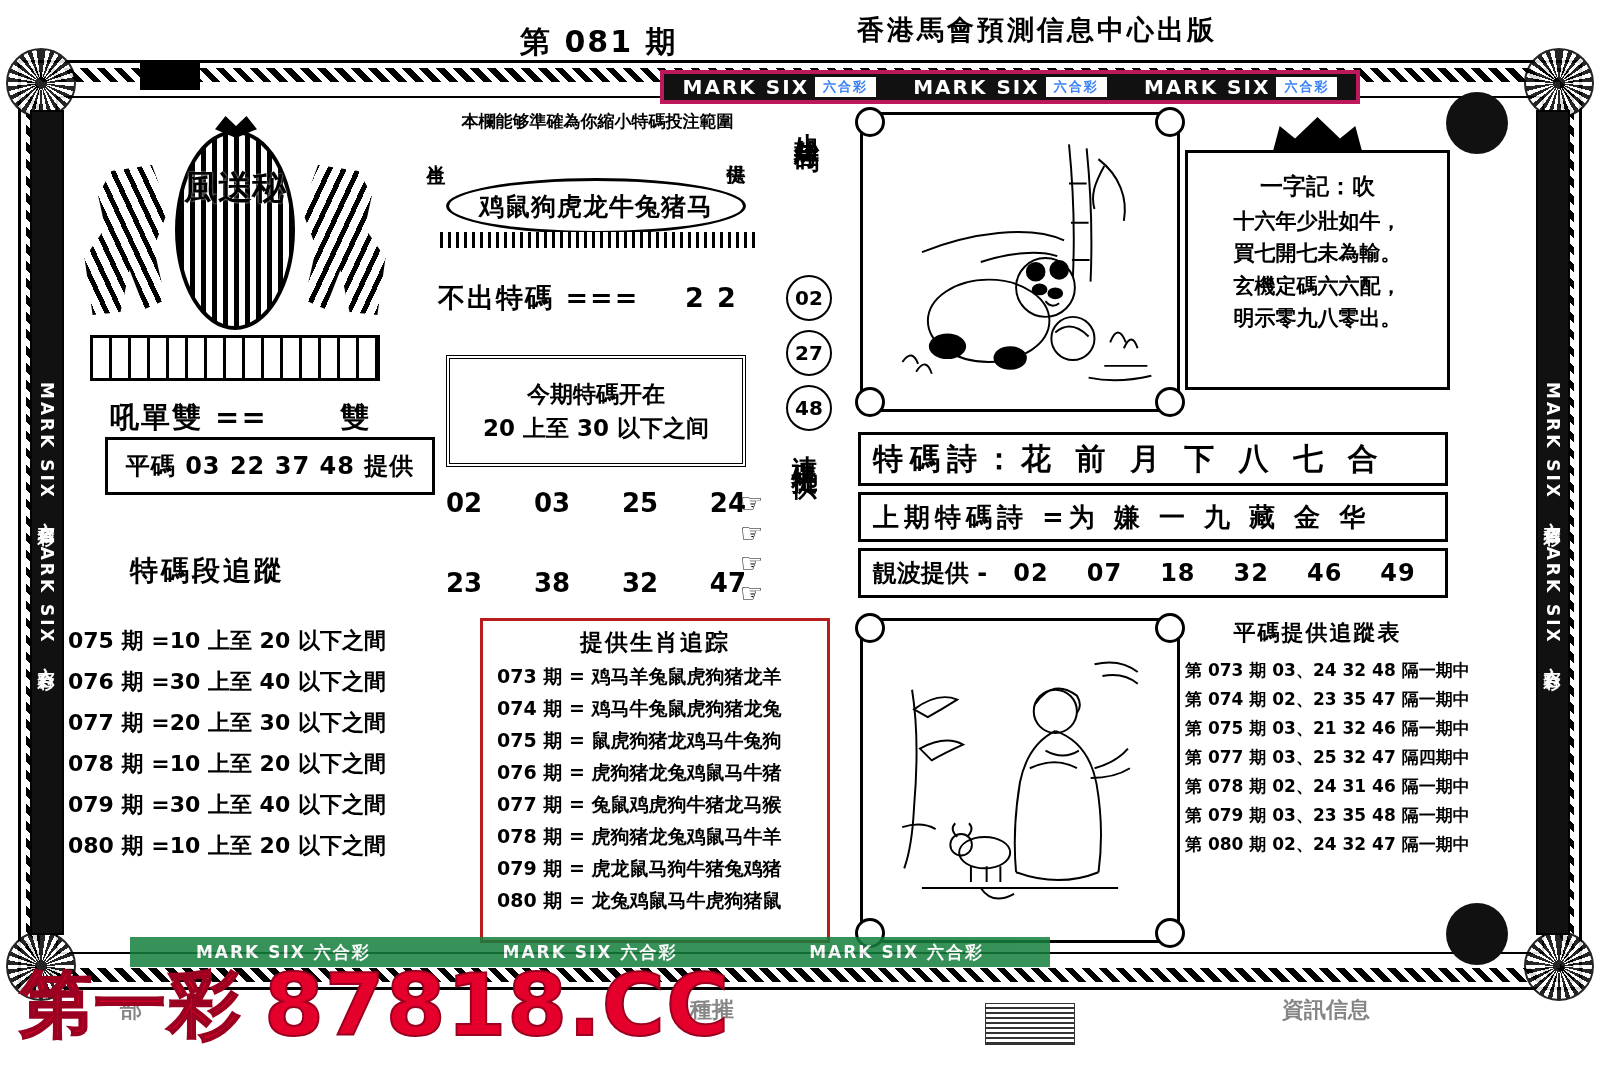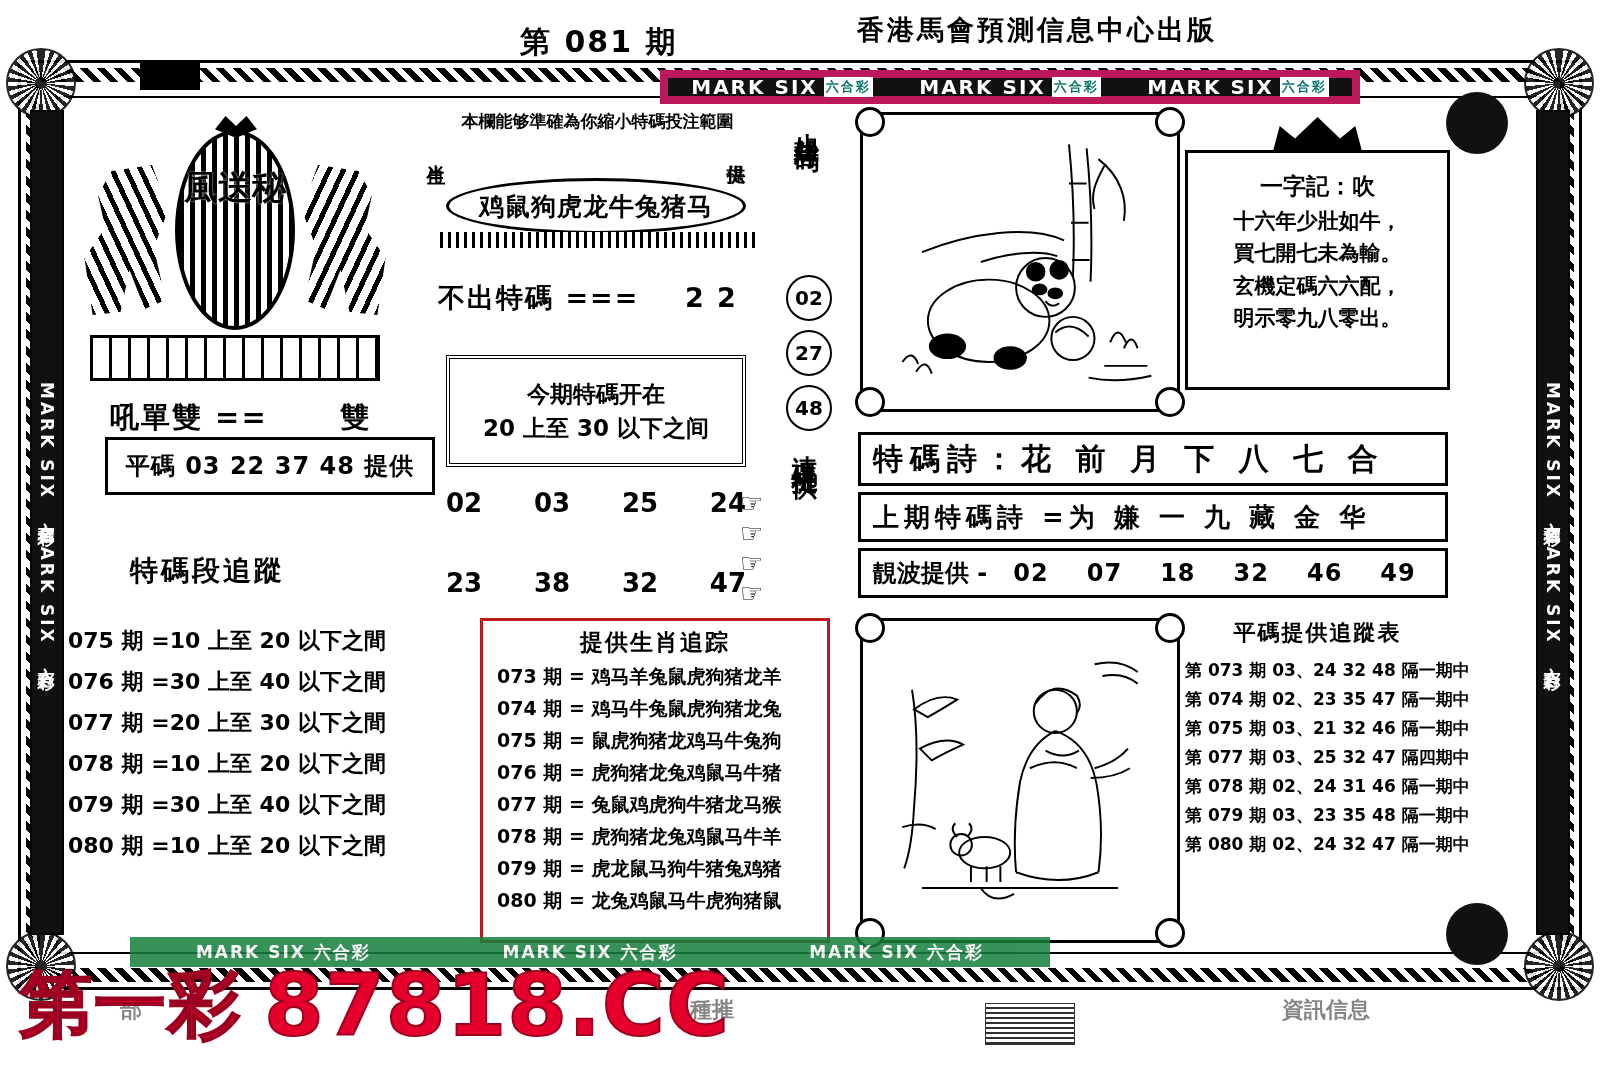--- a/index.html
+++ b/index.html
@@ -59,27 +59,27 @@
   .publisher{
     position:absolute; left:857px; top:12px;
     font-size:27px; font-weight:bold; letter-spacing:3px;
   }
   
   .marksix-strip{
     position:absolute; left:660px; top:70px; width:700px; height:34px;
     background:#111; color:#fff;
     display:flex; align-items:center; justify-content:space-around;
     font-size:20px; font-weight:bold; letter-spacing:2px;
-    border:8px solid #be185d;
+    border:4px solid #be185d;
     text-align:right;
   }
   .marksix-strip .bit{ display:flex; align-items:center; gap:6px;}
   .ms-badge{
-    display:inline-block; background:#fff; color:#0f766e;
-    font-size:13px; padding:1px 2px; font-weight:bold;
+    display:inline-block; background:#fff; color:#3b82f6;
+    font-size:13px; padding:1px 8px; font-weight:bold;
   }
   
   .side-strip{
     position:absolute; top:110px; bottom:150px; width:34px;
     background:#111; color:#fff;
     writing-mode:vertical-rl;
     display:flex; align-items:center; justify-content:space-around;
     font-size:17px; font-weight:bold; letter-spacing:3px;
     border:2px solid #000;
   }

